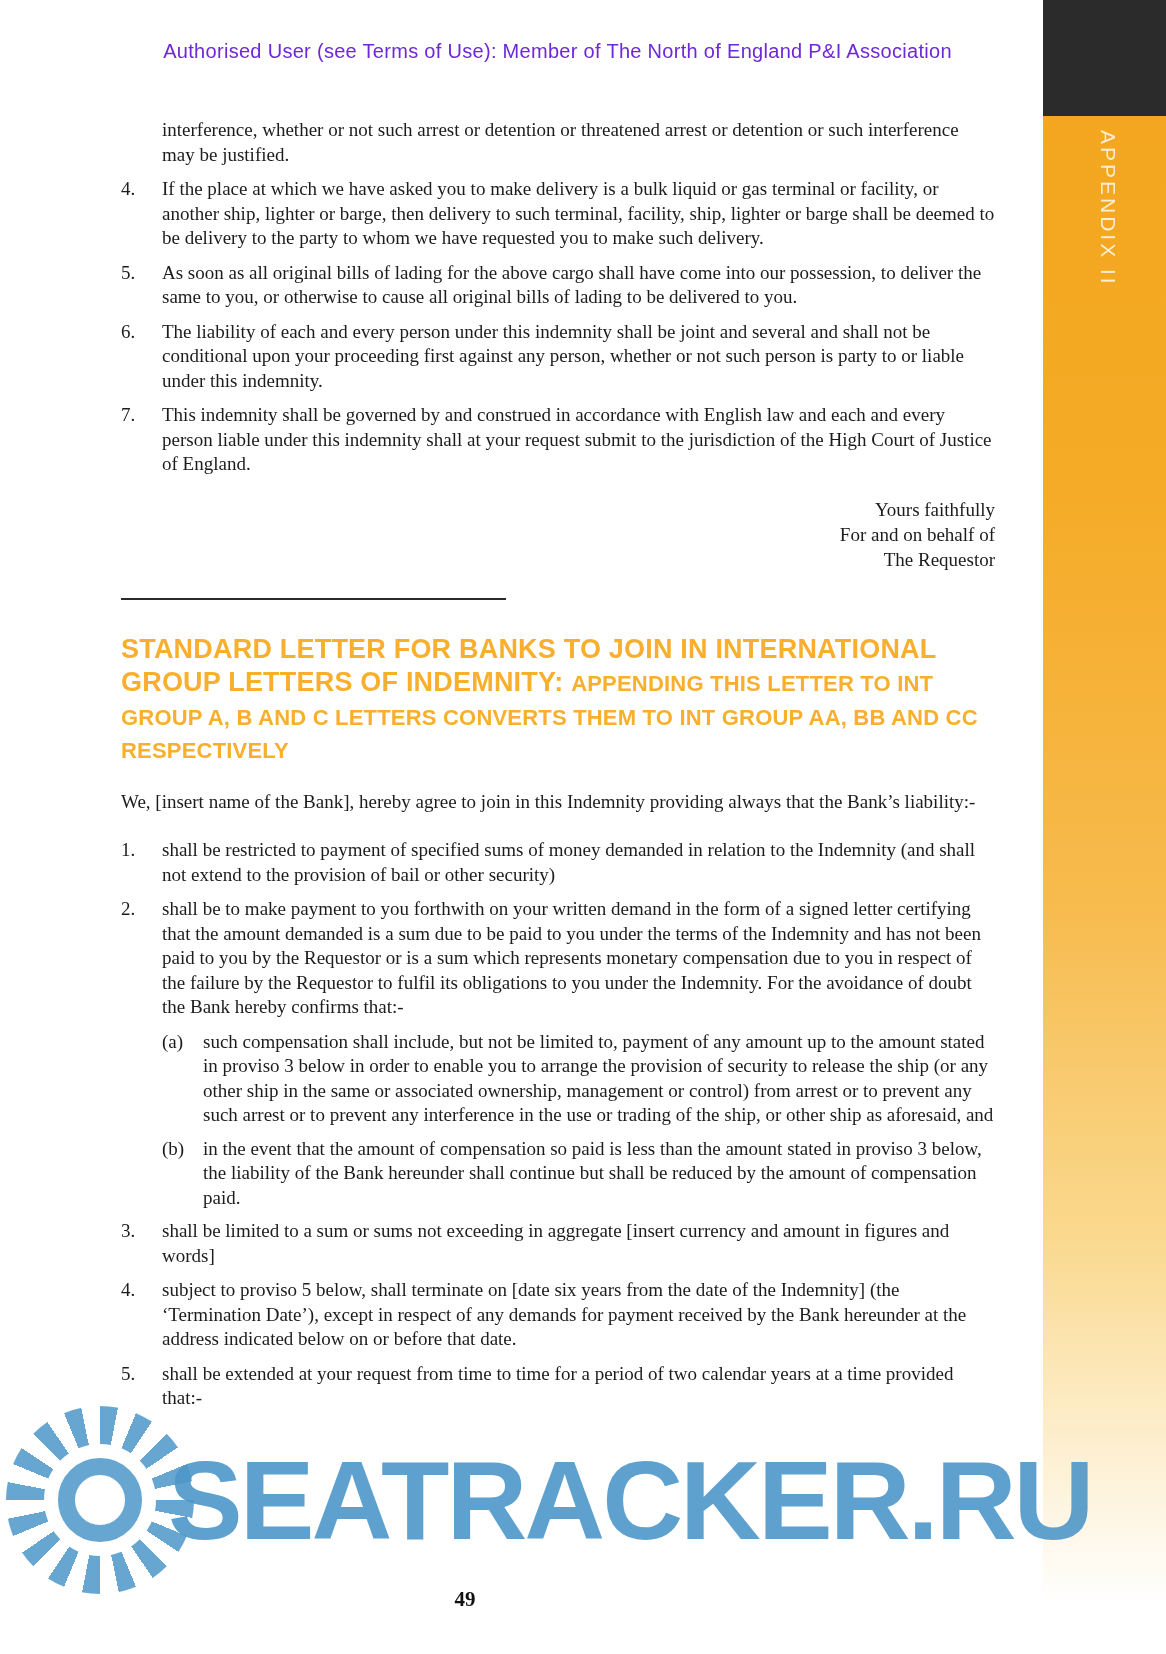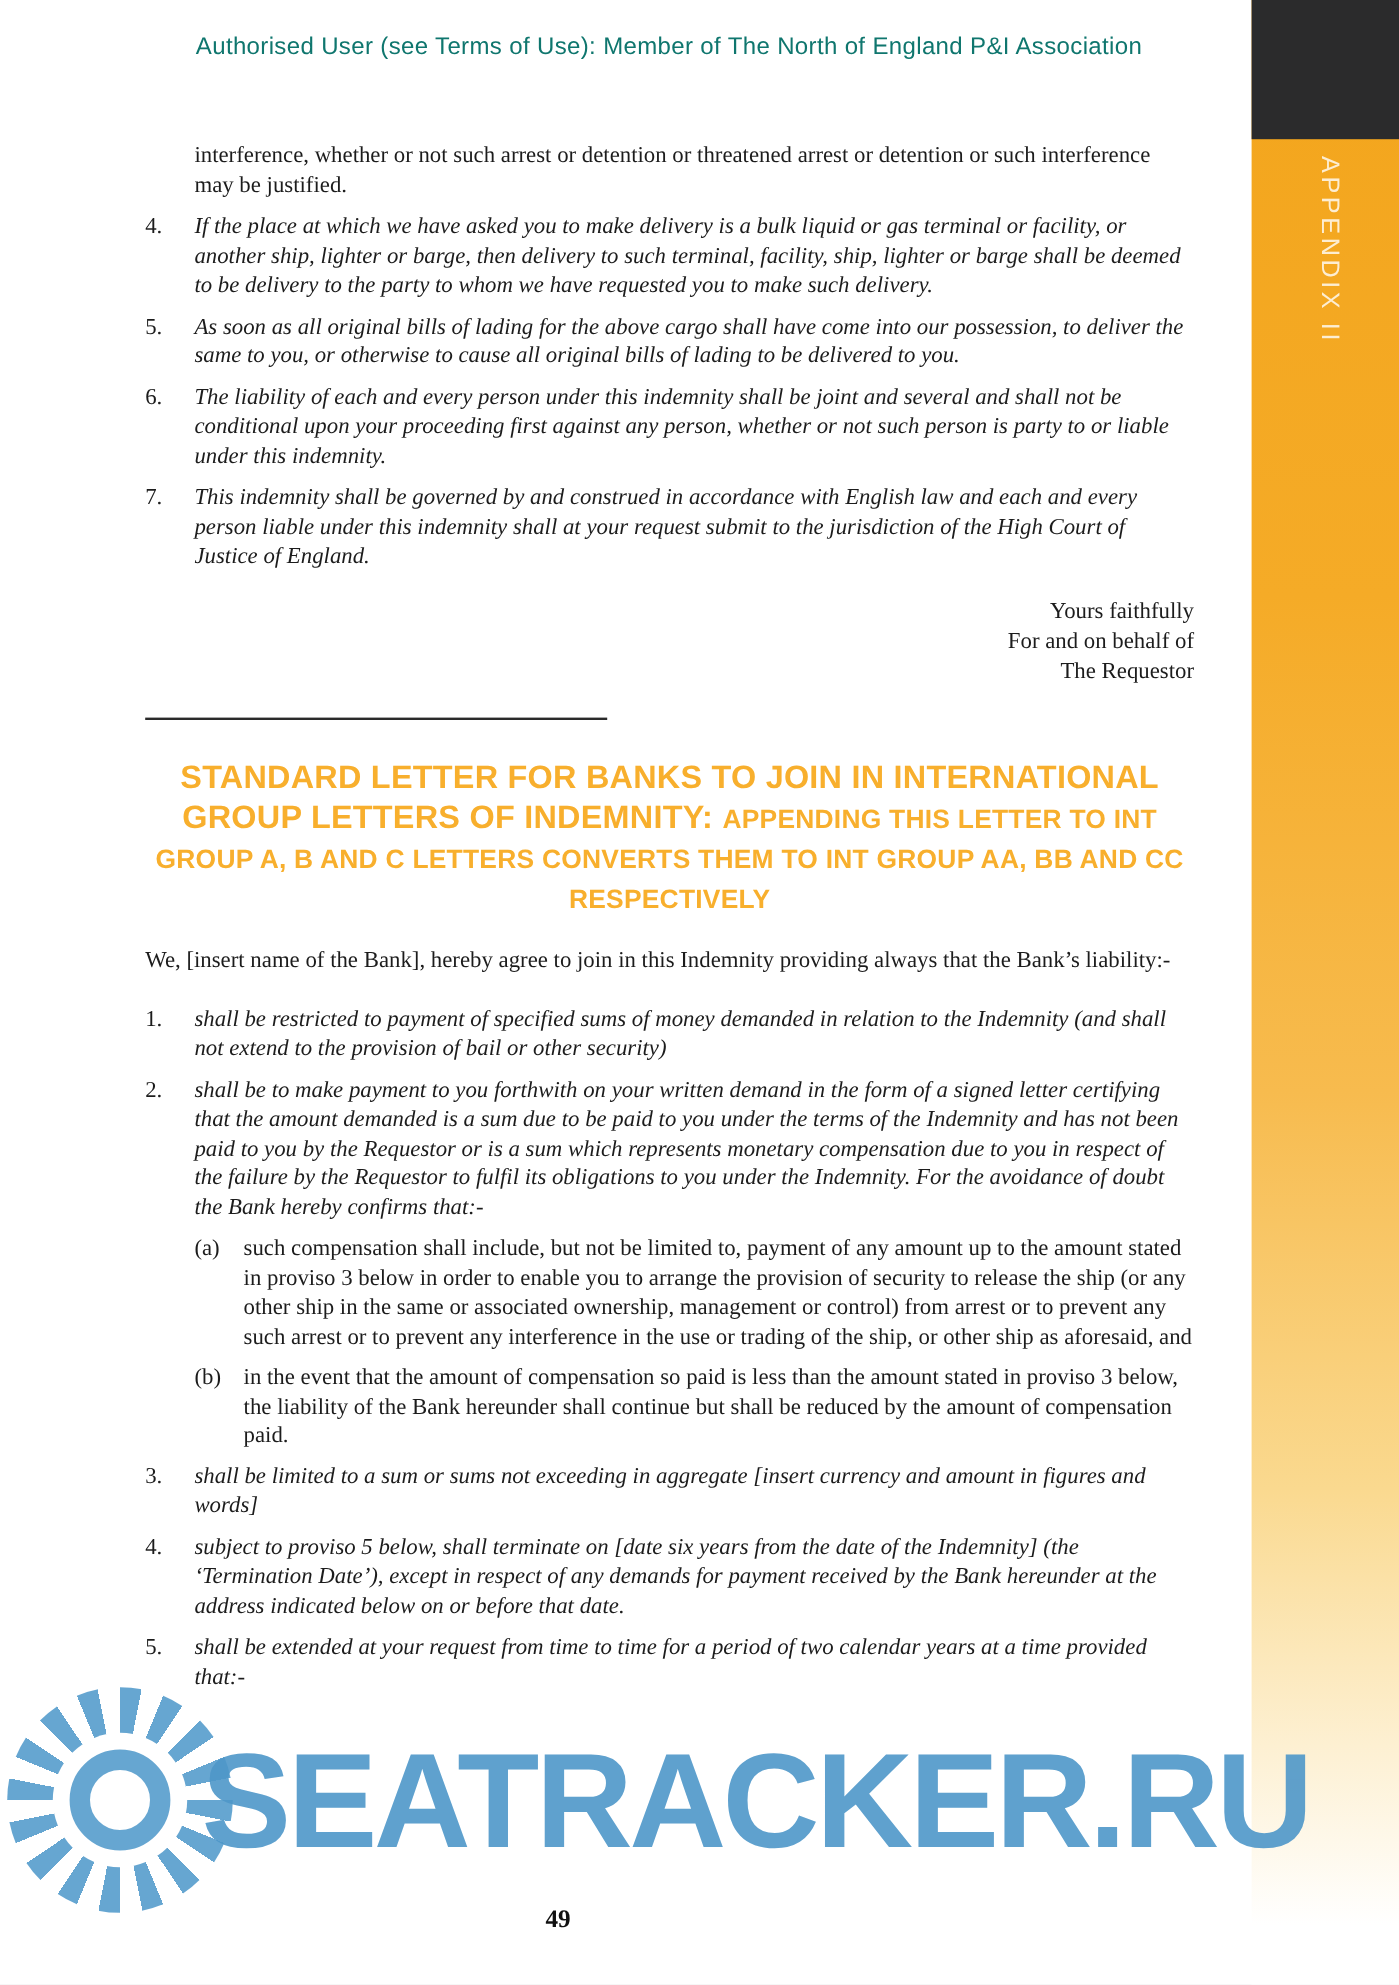--- a/index.html
+++ b/index.html
@@ -5,24 +5,24 @@
   * { box-sizing: border-box; }
   html,body { margin:0; padding:0; background:#e8e8e8; }
   .page {
     position:relative; width:1166px; height:1654px; margin:0 auto;
     background:#ffffff; overflow:hidden;
     font-family:"Liberation Serif", serif; color:#1c1c1c;
   }
 
   
   .doc-header {
-    position:absolute; top:28px; left:120px; width:875px;
+    position:absolute; top:40px; left:120px; width:875px;
     text-align:center;
     font-family:"Liberation Sans", sans-serif;
-    font-size:20px; letter-spacing:0.3px; color:#0f766e;
+    font-size:20px; letter-spacing:0.3px; color:#6d28d9;
   }
 
   
   .side-strip {
     position:absolute; top:0; right:0; width:123px; height:1654px;
     background:linear-gradient(180deg,
       #f3a51c 0%, #f5ab27 30%, #f7bb4e 55%,
       #fad98f 75%, #fdf0d2 88%, #ffffff 97%);
   }
   .side-dark {
@@ -38,38 +38,38 @@
   }
 
   
   .content {
     position:absolute; left:121px; top:118px; width:874px;
     font-size:19px; line-height:1.29;
   }
   .cont-para { margin:0 0 10px 41px; }
   .li { display:flex; margin:0 0 10px 0; }
   .li .num { flex:0 0 41px; }
-  .li .txt { flex:1;font-style:italic; }
+  .li .txt { flex:1; }
   .subli { display:flex; margin:9px 0 9px 41px; }
   .subli .num { flex:0 0 41px; }
   .subli .txt { flex:1; }
 
   .closing { margin-top:20px;text-align:right; }
   .closing div { line-height:1.32; }
 
   .rule {
     width:385px; border:none; border-top:2px solid #2a2a2a;
     margin:26px 0 0 0;
   }
 
   .sec2-heading {
     margin:32px 0 0 0;
     font-family:"Liberation Sans", sans-serif;
     font-weight:bold; color:#f8af2d;
-    line-height:1.17; letter-spacing:0.2px;text-align:center;
+    line-height:1.17; letter-spacing:0.2px;
   }
   .h-main { font-size:27px; }
   .h-sub  { font-size:22px; }
 
   .intro { margin:24px 0 24px 0; }
 
   
   .watermark { position:absolute; left:0; top:1396px; width:1166px; height:258px; z-index:5; pointer-events:none; }
   .wm-text {
     position:absolute; left:168px; top:40px;

